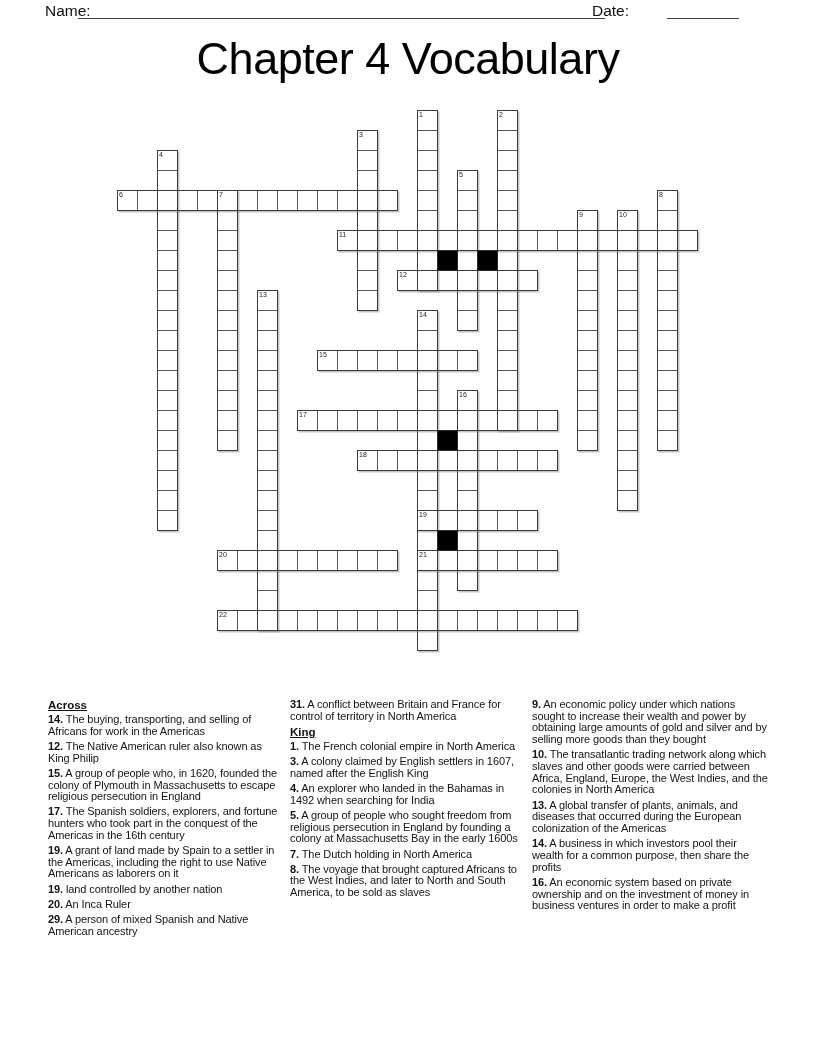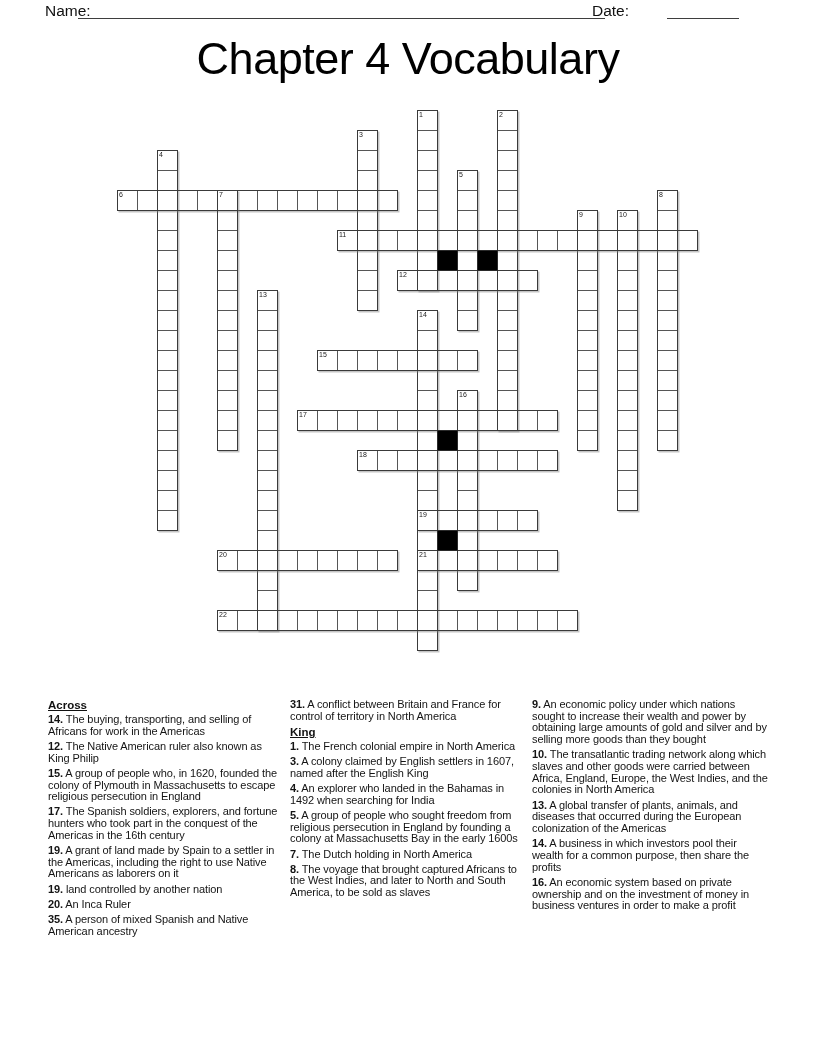--- a/index.html
+++ b/index.html
@@ -376,21 +376,21 @@
 <div id="clues-section">
     <div class="clue-col" style="left: 48px;">
       <div class="clue-head">Across</div>
       <div class="clue"><b class="cn">14.</b> The buying, transporting, and selling of Africans for work in the Americas</div>
       <div class="clue"><b class="cn">12.</b> The Native American ruler also known as King Philip</div>
       <div class="clue"><b class="cn">15.</b> A group of people who, in 1620, founded the colony of Plymouth in Massachusetts to escape religious persecution in England</div>
       <div class="clue"><b class="cn">17.</b> The Spanish soldiers, explorers, and fortune hunters who took part in the conquest of the Americas in the 16th century</div>
       <div class="clue"><b class="cn">19.</b> A grant of land made by Spain to a settler in the Americas, including the right to use Native Americans as laborers on it</div>
       <div class="clue"><b class="cn">19.</b> land controlled by another nation</div>
       <div class="clue"><b class="cn">20.</b> An Inca Ruler</div>
-      <div class="clue"><b class="cn">35.</b> A person of mixed Spanish and Native American ancestry</div>
+      <div class="clue"><b class="cn">29.</b> A person of mixed Spanish and Native American ancestry</div>
     </div>
     <div class="clue-col" style="left: 290px;">
       <div class="clue"><b class="cn">31.</b> A conflict between Britain and France for control of territory in North America</div>
       <div class="clue-head">King</div>
       <div class="clue"><b class="cn">1.</b> The French colonial empire in North America</div>
       <div class="clue"><b class="cn">3.</b> A colony claimed by English settlers in 1607, named after the English King</div>
       <div class="clue"><b class="cn">4.</b> An explorer who landed in the Bahamas in 1492 when searching for India</div>
       <div class="clue"><b class="cn">5.</b> A group of people who sought freedom from religious persecution in England by founding a colony at Massachusetts Bay in the early 1600s</div>
       <div class="clue"><b class="cn">7.</b> The Dutch holding in North America</div>
       <div class="clue"><b class="cn">8.</b> The voyage that brought captured Africans to the West Indies, and later to North and South America, to be sold as slaves</div>

